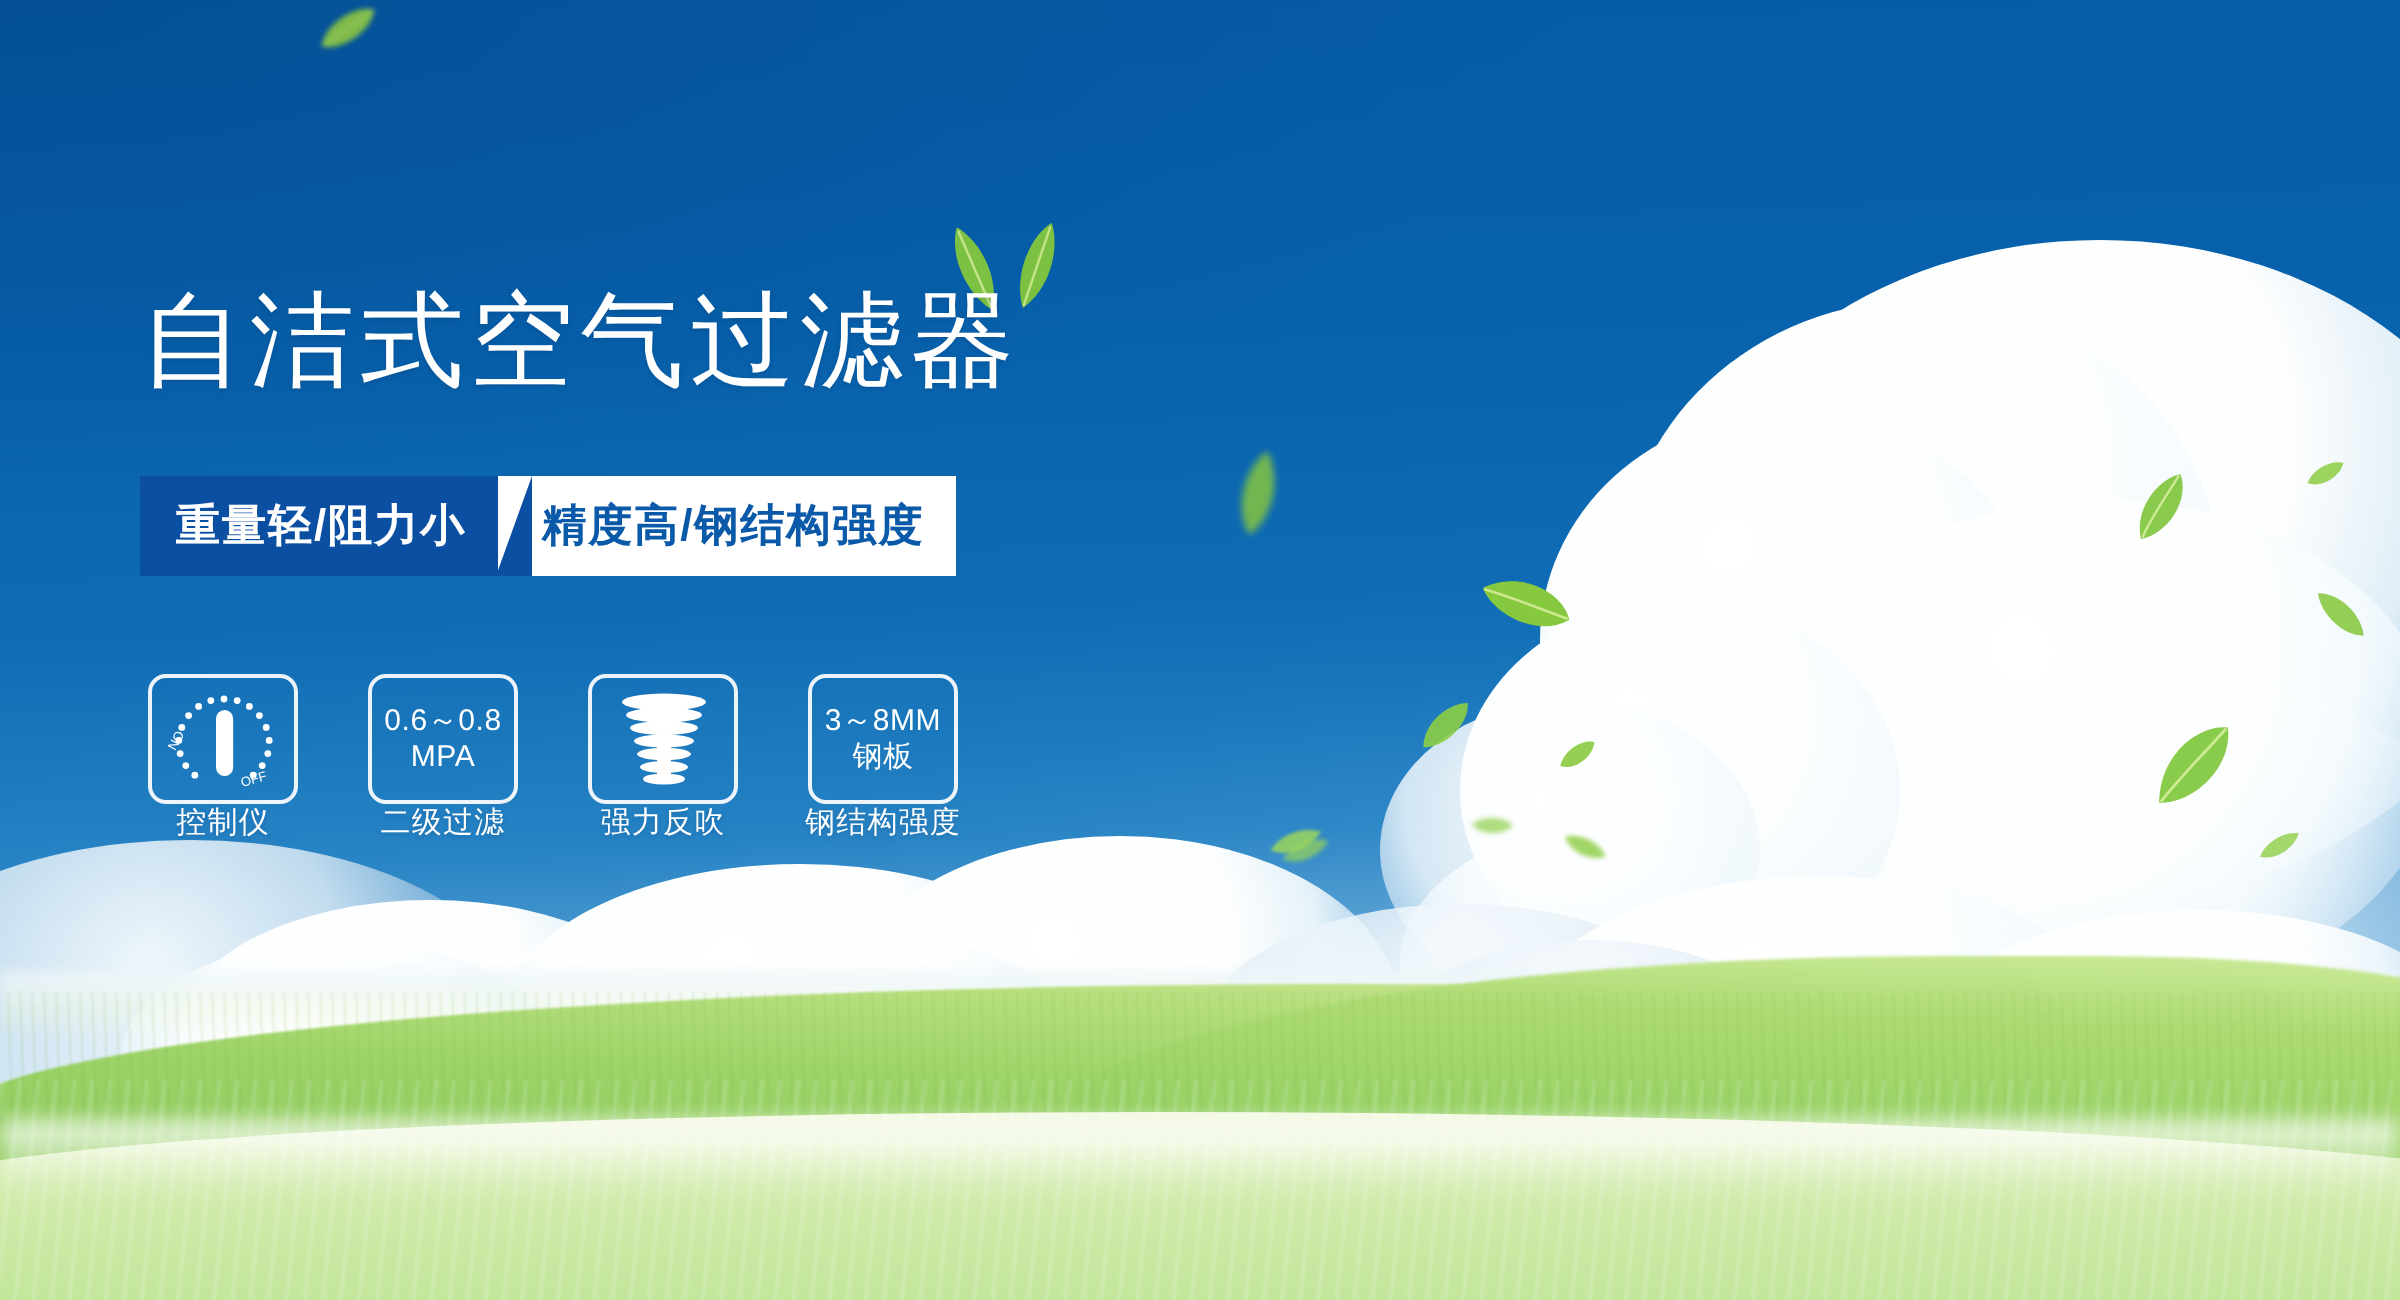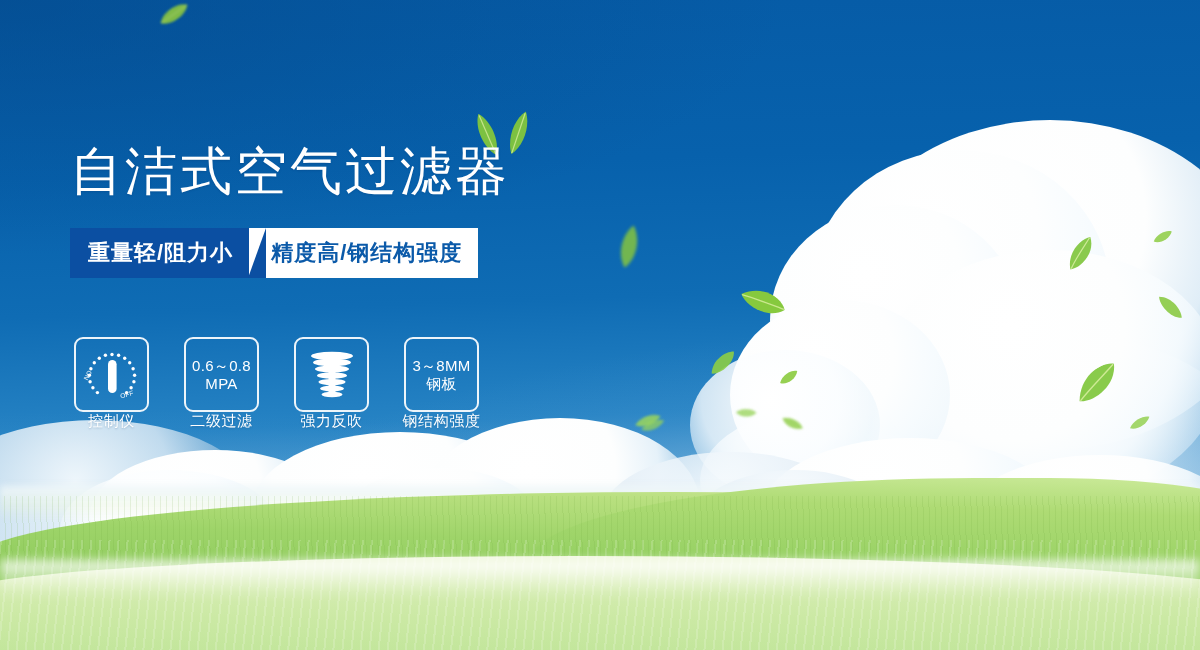--- a/index.html
+++ b/index.html
@@ -114,21 +114,21 @@
     font-size:52px;line-height:1.12;
     letter-spacing:3px;
     color:#ffffff;
     font-weight:300;
     font-family:"Liberation Sans","DejaVu Sans",sans-serif;
     white-space:nowrap;
     text-shadow:0 1px 2px rgba(0,40,90,0.18);
   }
 
   .subbar{
-    position:absolute;left:70px;top:228px;
+    position:absolute;left:70px;top:238px;
     height:50px;width:392px;
     display:flex;align-items:stretch;
   }
   .subbar-left{
     position:relative;
     background:#0b4fa2;
     display:flex;align-items:center;
     padding:0 16px 0 18px;
     color:#ffffff;
     font-size:22px;letter-spacing:1px;
@@ -160,21 +160,21 @@
   .features{
     position:absolute;left:74px;top:337px;
     display:flex;align-items:flex-start;
     gap:35px;
   }
   .feature{
     width:75px;
     display:flex;flex-direction:column;align-items:center;
   }
   .fbox{
-    width:75px;height:75px;
+    width:75px;height:65px;
     border:2px solid rgba(255,255,255,0.92);
     border-radius:9px;
     display:flex;flex-direction:column;
     align-items:center;justify-content:center;
     color:#ffffff;
     box-sizing:border-box;
     position:relative;
   }
   .fbox .t1,.fbox .t2{
     font-size:15px;line-height:18px;letter-spacing:0.3px;

